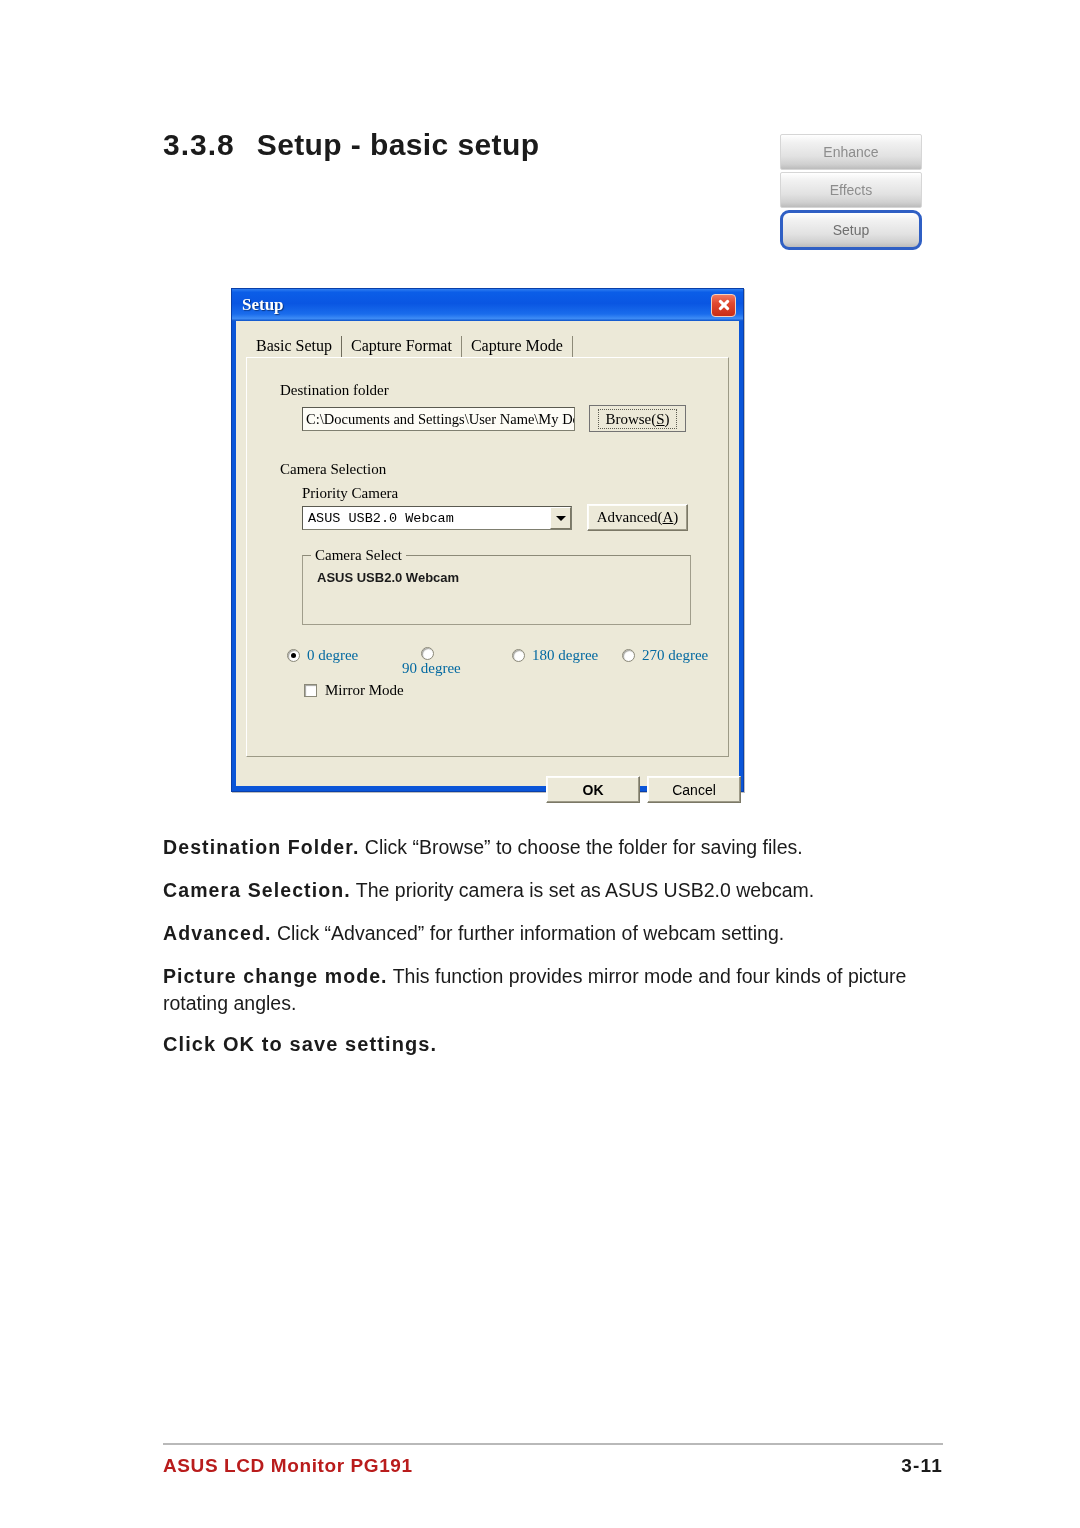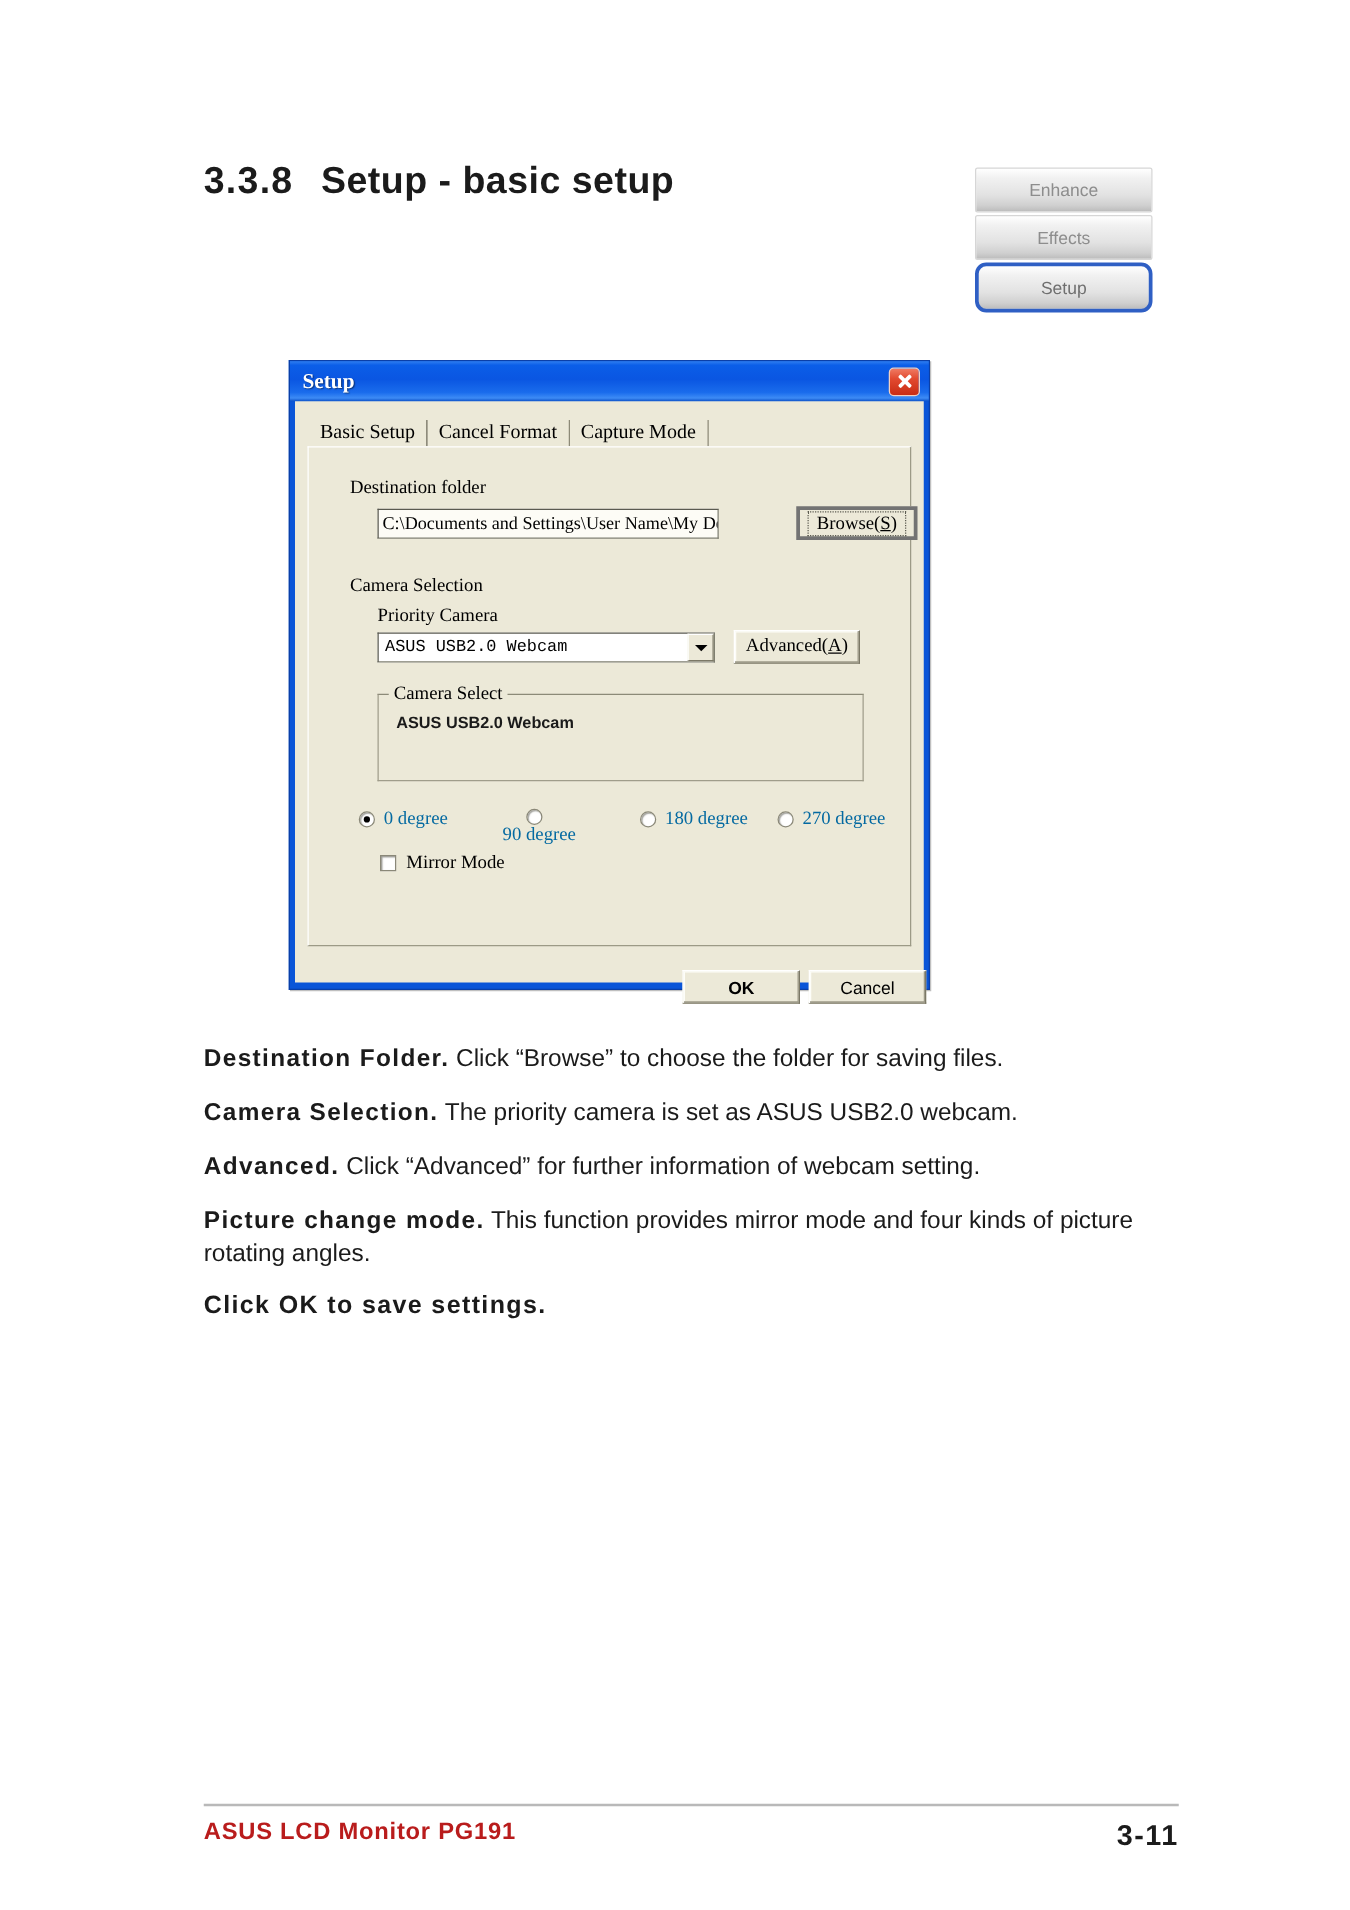--- a/index.html
+++ b/index.html
@@ -205,23 +205,22 @@
     box-sizing: border-box;
     font-family: "Liberation Serif", serif;
     font-size: 15px;
     color: #000;
     display: flex;
     align-items: center;
     justify-content: center;
     white-space: nowrap;
   }
   .btn.default {
-    border: 3px solid #737373;
+    border: 1px solid #737373;
     box-shadow: none;
-    margin-left: 48px;
   }
   .btn.default .inner {
     border: 1px dotted #5d5d52;
     padding: 0 6px;
     line-height: 18px;
   }
   .btn u { text-decoration: underline; }
 
   .combo {
     position: absolute;
@@ -380,21 +379,21 @@
     font-weight: bold;
     letter-spacing: 0.6px;
     color: #b91c1c;
   }
   .footer-right {
     position: absolute;
     left: 163px;
     top: 1455px;
     width: 780px;
     text-align: right;
-    font-size: 23px;
+    font-size: 19px;
     font-weight: bold;
     letter-spacing: 1.2px;
     color: #1b1b1b;
   }
 </style>
 </head>
 <body>
 
 <div class="page">
 
@@ -422,21 +421,21 @@
       <div class="close-btn"></div>
     </div>
 
     <div class="dlg-body">
 
       <div class="tabstrip">
         <div class="tab active">
           <span>Basic Setup</span>
         </div>
         <div class="tab">
-          <span>Cancel Format</span>
+          <span>Capture Format</span>
         </div>
         <div class="tab">
           <span>Capture Mode</span>
         </div>
       </div>
 
       <div class="tabpanel">
 
         <div class="dlabel" style="left:33px; top:24px;">Destination folder</div>
 

